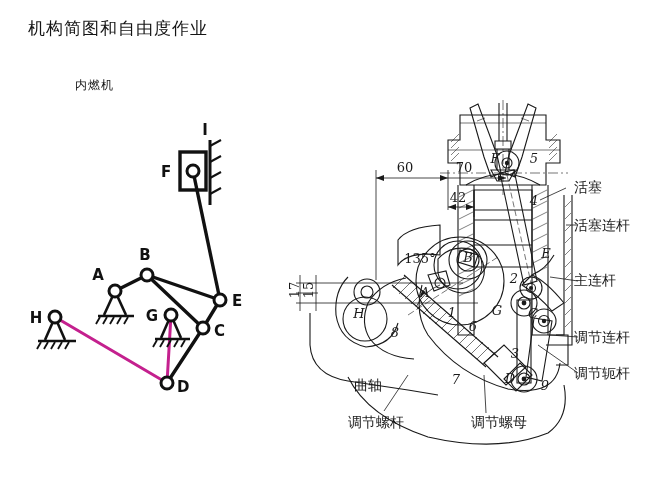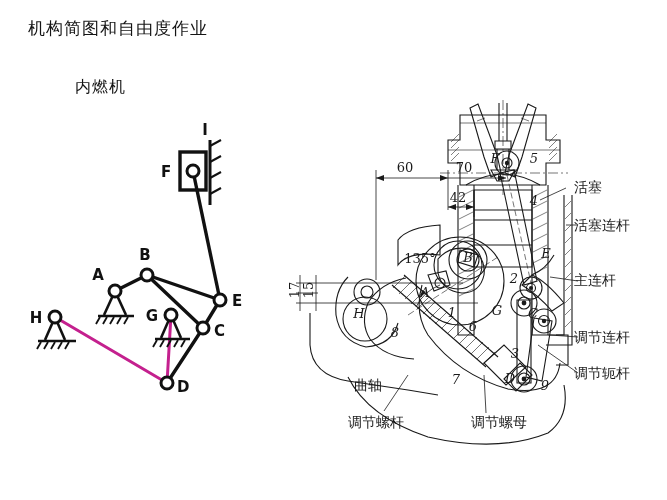--- a/index.html
+++ b/index.html
@@ -13,21 +13,21 @@
   #page{position:absolute;left:0;top:0;width:667px;height:500px;background:#fff;}
 
   .slide-title{
     position:absolute;left:28px;top:17px;
     font-family:"DejaVu Serif","Liberation Serif",serif;
     font-size:17px;color:#141414;letter-spacing:1px;white-space:nowrap;
   }
   .sub-title{
     position:absolute;left:75px;top:77px;
     font-family:"DejaVu Serif","Liberation Serif",serif;
-    font-size:16px;color:#141414;letter-spacing:1px;white-space:nowrap;
+    font-size:12px;color:#141414;letter-spacing:1px;white-space:nowrap;
   }
 
   
   #left-panel{position:absolute;left:0;top:100px;width:300px;height:330px;}
   #left-svg{position:absolute;left:0;top:0;}
 
   .jlabel{
     font-family:"DejaVu Sans","Liberation Sans",sans-serif;
     font-weight:bold;font-size:15px;fill:#111;
   }

